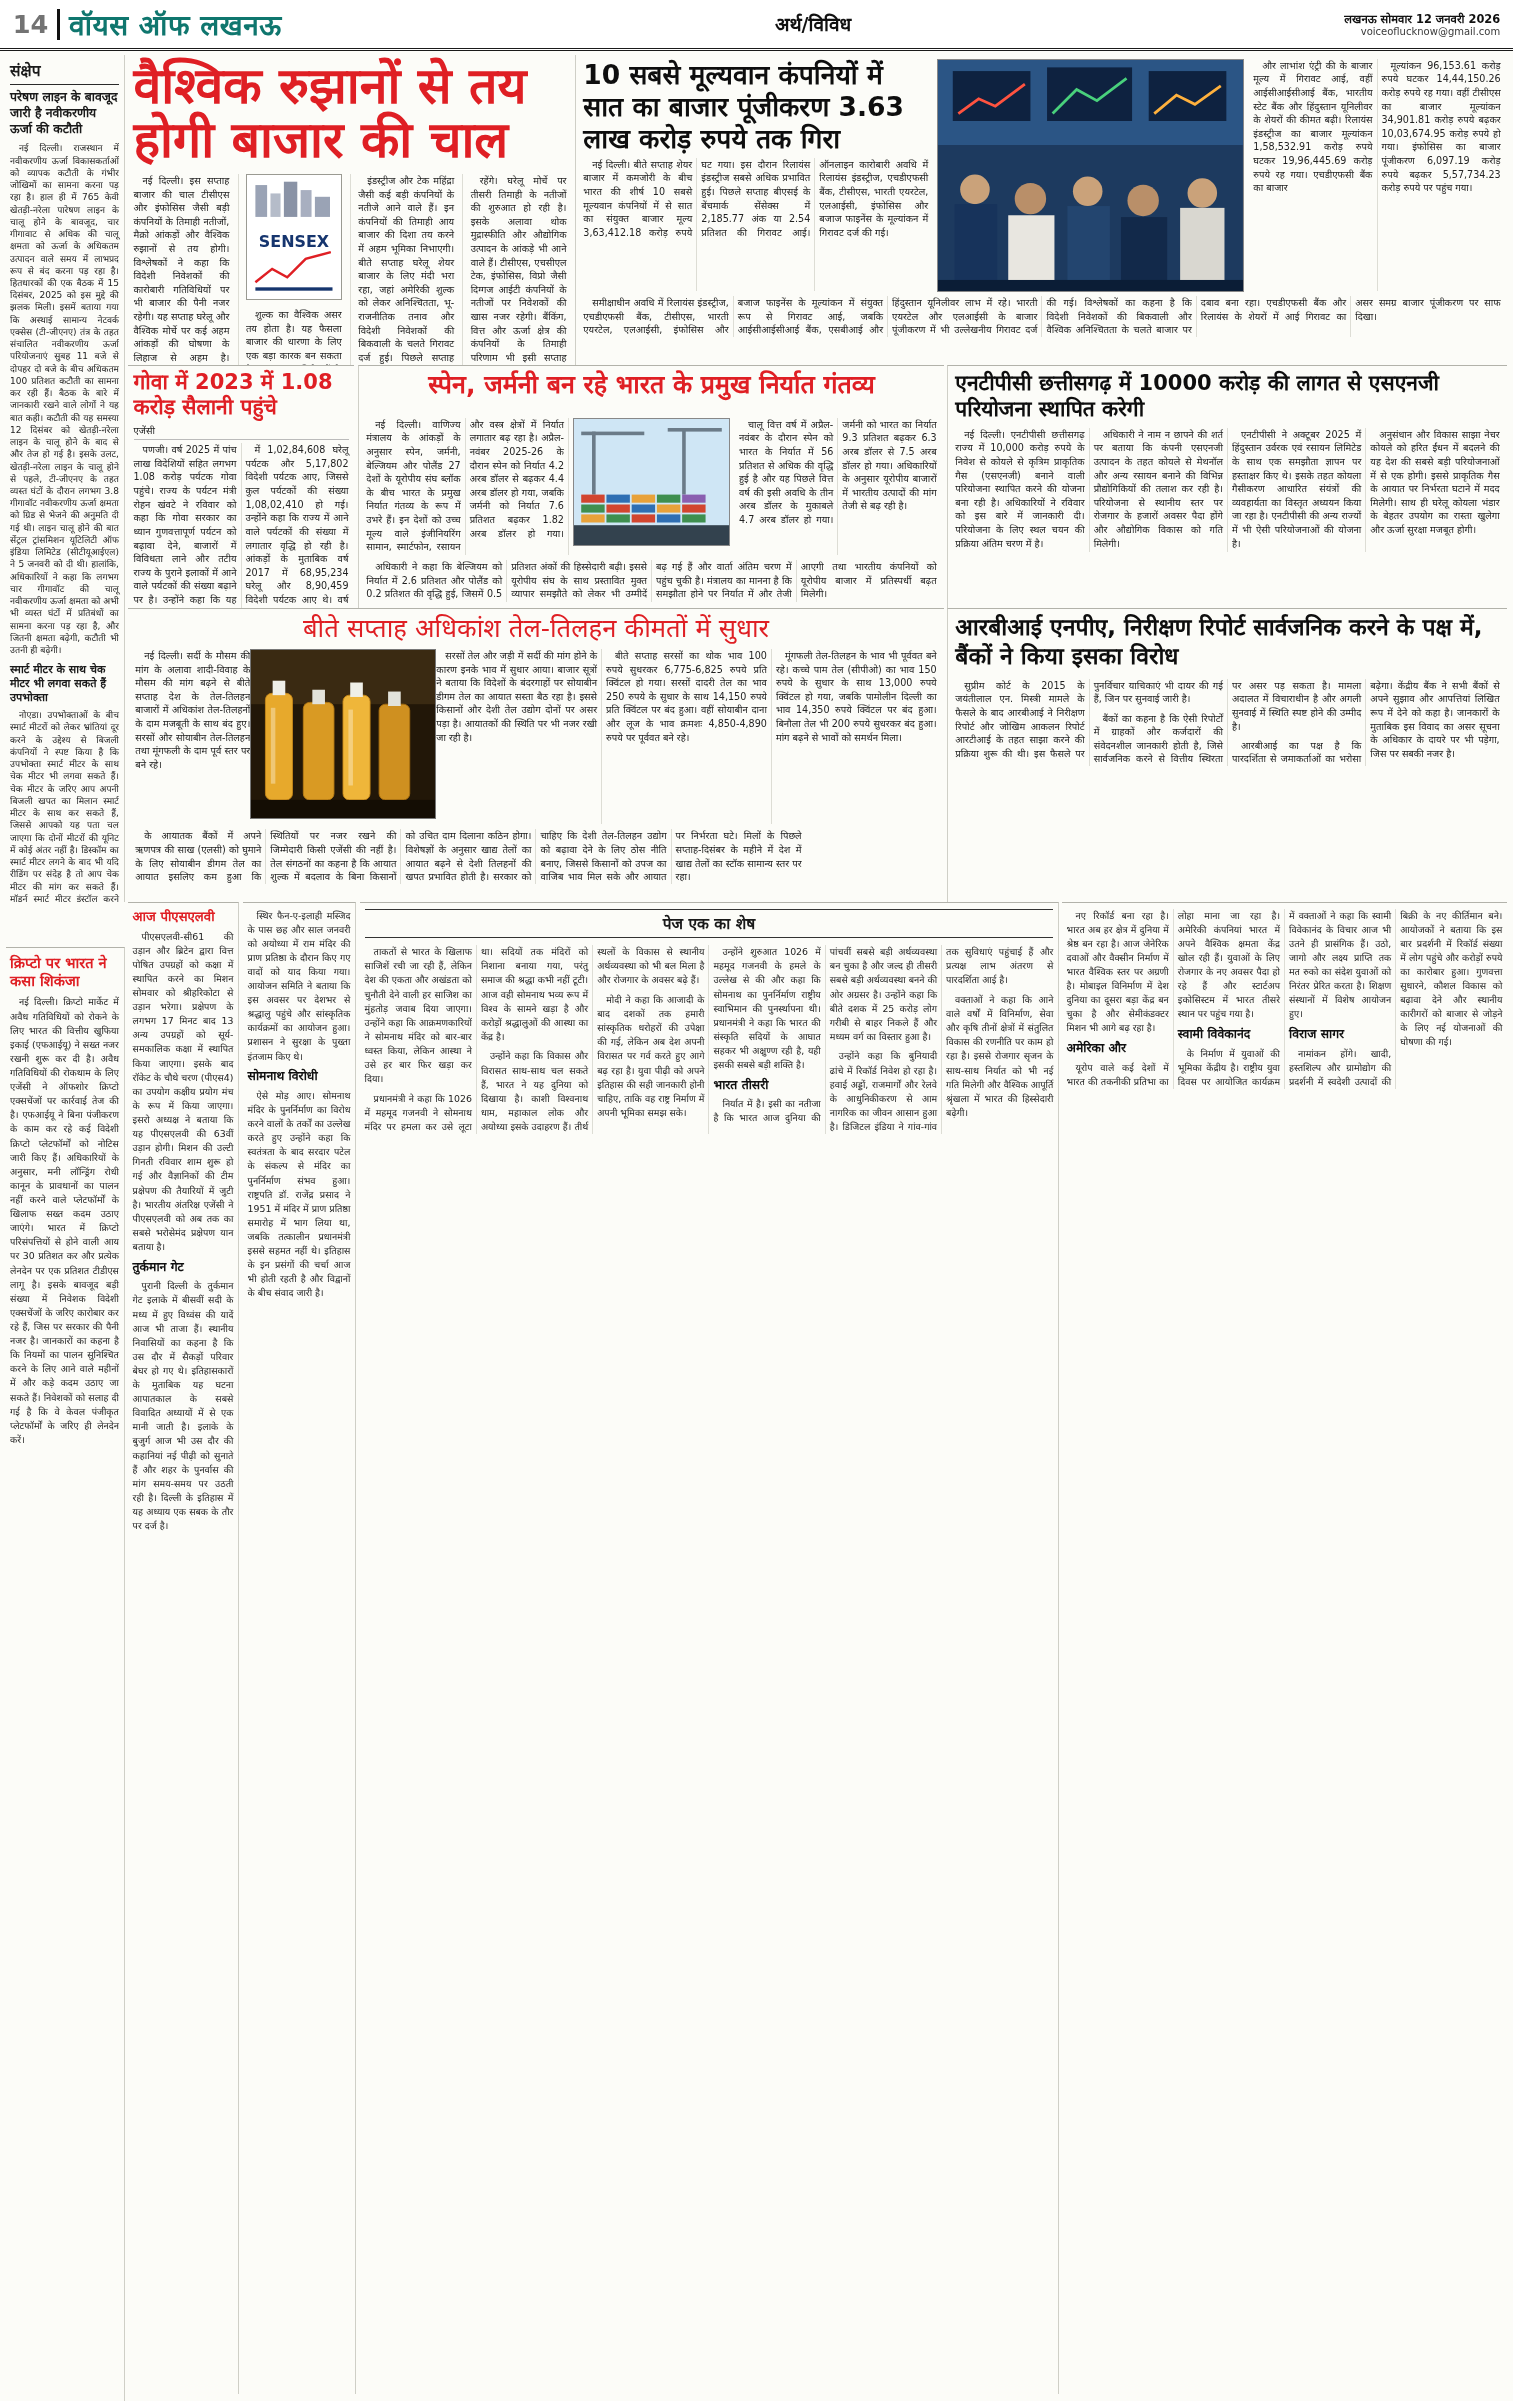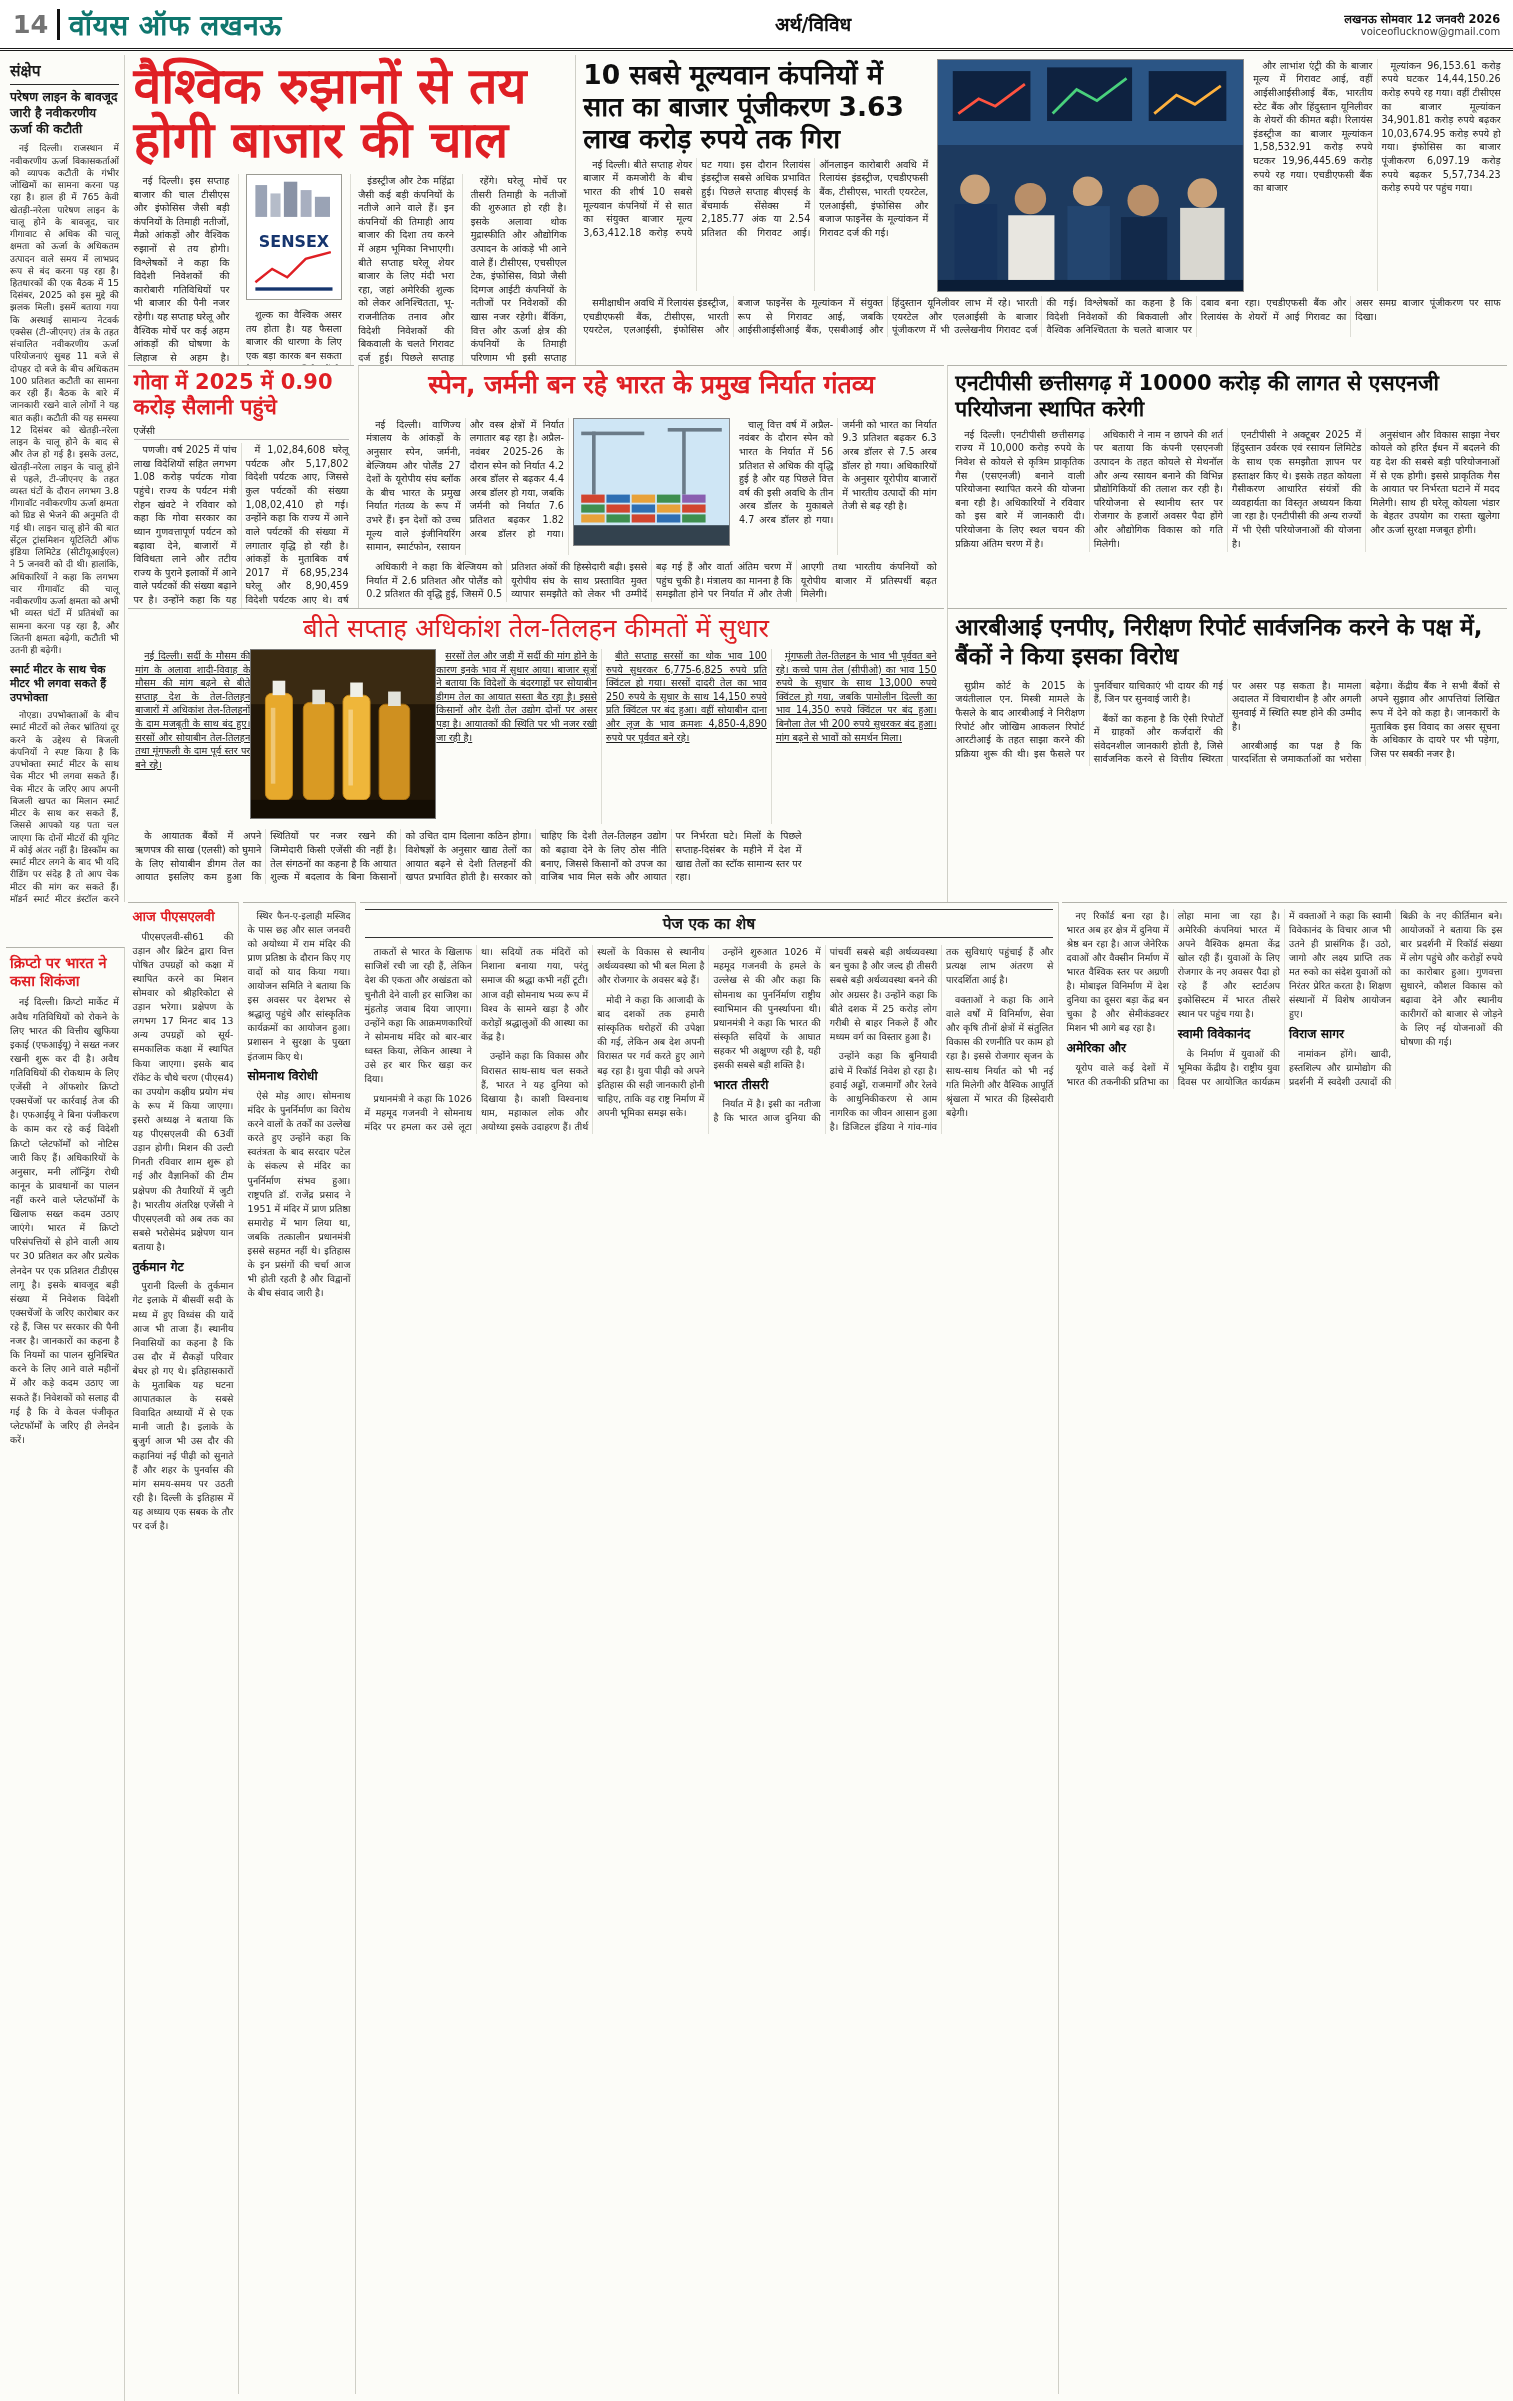--- a/index.html
+++ b/index.html
@@ -68,21 +68,21 @@
   .spain-mid { display:flex; gap:9px; height:137px; }
   .spain-mid .txt { flex:1 1 0; }
   .port-fig { width:157px; height:128px; flex:0 0 157px; border:0.9px solid #888; }
   .spain-bottom { margin-top:5.5px; }
   .ntpc-block { left:947px; top:365px; width:560px; height:243px; padding:3.7px 7.3px; border-left:0.9px solid #cfcfc7; }
   .ntpc-h2 { font-size:21px; line-height:1.25; font-weight:800; color:#0e0e0e; margin-bottom:5.5px; }
 
   
   .oil-block { left:128px; top:608px; width:816px; height:294px; padding:3.7px 7.3px; }
   .oil-h2 { font-size:25.6px; line-height:1.2; font-weight:400; color:#df1f24; text-align:center; margin-bottom:5.5px; }
-  .oil-mid { display:flex; height:175px;text-decoration:underline; }
+  .oil-mid { display:flex; height:175px; }
   .oil-intro { flex:0 0 115px; }
   .oil-fig { width:186px; height:170px; flex:0 0 186px; border:0.9px solid #777; }
   .oil-rest { flex:1 1 0; }
   .oil-bottom { margin-top:5.5px; }
   .rbi-block { left:947px; top:608px; width:560px; height:294px; padding:3.7px 7.3px; border-left:0.9px solid #cfcfc7; }
   .rbi-h2 { font-size:23px; line-height:1.28; font-weight:800; color:#0e0e0e; margin-bottom:7.3px; }
 
   
   .bottom-col { top:902px; height:1492px; padding:5.5px 4.6px; border-top:0.9px solid #b2b2aa; }
   .crypto-col { left:5.5px; width:119px; border-right:0.9px solid #cfcfc7;margin-top:45px; }
@@ -187,21 +187,21 @@
       <div class="tr-under body-text cols-3">
         <p>नई दिल्ली। बीते सप्ताह शेयर बाजार में कमजोरी के बीच भारत की शीर्ष 10 सबसे मूल्यवान कंपनियों में से सात का संयुक्त बाजार मूल्य 3,63,412.18 करोड़ रुपये घट गया। इस दौरान रिलायंस इंडस्ट्रीज सबसे अधिक प्रभावित हुई। पिछले सप्ताह बीएसई के बेंचमार्क सेंसेक्स में 2,185.77 अंक या 2.54 प्रतिशत की गिरावट आई। ऑनलाइन कारोबारी अवधि में रिलायंस इंडस्ट्रीज, एचडीएफसी बैंक, टीसीएस, भारती एयरटेल, एलआईसी, इंफोसिस और बजाज फाइनेंस के मूल्यांकन में गिरावट दर्ज की गई।</p>
       </div>
       <div class="tr-bottom body-text cols-6">
         <p>समीक्षाधीन अवधि में रिलायंस इंडस्ट्रीज, एचडीएफसी बैंक, टीसीएस, भारती एयरटेल, एलआईसी, इंफोसिस और बजाज फाइनेंस के मूल्यांकन में संयुक्त रूप से गिरावट आई, जबकि आईसीआईसीआई बैंक, एसबीआई और हिंदुस्तान यूनिलीवर लाभ में रहे। भारती एयरटेल और एलआईसी के बाजार पूंजीकरण में भी उल्लेखनीय गिरावट दर्ज की गई। विश्लेषकों का कहना है कि विदेशी निवेशकों की बिकवाली और वैश्विक अनिश्चितता के चलते बाजार पर दबाव बना रहा। एचडीएफसी बैंक और रिलायंस के शेयरों में आई गिरावट का असर समग्र बाजार पूंजीकरण पर साफ दिखा।</p>
       </div>
     </div>
   </section>
 
   <section class="block goa-block rule-top">
-    <h2 class="goa-h2">गोवा में 2025 में 0.90 करोड़ सैलानी पहुंचे</h2>
+    <h2 class="goa-h2">गोवा में 2023 में 1.08 करोड़ सैलानी पहुंचे</h2>
     <div class="byline">एजेंसी</div>
     <div class="body-text cols-2">
       <p>पणजी। वर्ष 2025 में पांच लाख विदेशियों सहित लगभग 1.08 करोड़ पर्यटक गोवा पहुंचे। राज्य के पर्यटन मंत्री रोहन खंवटे ने रविवार को कहा कि गोवा सरकार का ध्यान गुणवत्तापूर्ण पर्यटन को बढ़ावा देने, बाजारों में विविधता लाने और तटीय राज्य के पुराने इलाकों में आने वाले पर्यटकों की संख्या बढ़ाने पर है। उन्होंने कहा कि यह पर्यटन का एक स्वस्थ समायोजन और स्थानीय अर्थव्यवस्था को मजबूती देने वाला रुझान है। राज्य पर्यटन विभाग ने रविवार को बताया कि 2025 में गोवा</p>
       <p>में 1,02,84,608 घरेलू पर्यटक और 5,17,802 विदेशी पर्यटक आए, जिससे कुल पर्यटकों की संख्या 1,08,02,410 हो गई। उन्होंने कहा कि राज्य में आने वाले पर्यटकों की संख्या में लगातार वृद्धि हो रही है। आंकड़ों के मुताबिक वर्ष 2017 में 68,95,234 घरेलू और 8,90,459 विदेशी पर्यटक आए थे। वर्ष 2024 में 266 चार्टर उड़ानें आईं, जिनमें 58,680 विदेशी पर्यटक आए। मंत्री ने बताया कि 2025 में गोवा आने वाले चार्टर विमानों की संख्या में भी सुधार दर्ज किया गया।</p>
     </div>
   </section>
 
   <section class="block spain-block rule-top">
     <h2 class="spain-h2">स्पेन, जर्मनी बन रहे भारत के प्रमुख निर्यात गंतव्य</h2>
     <div class="spain-mid">

